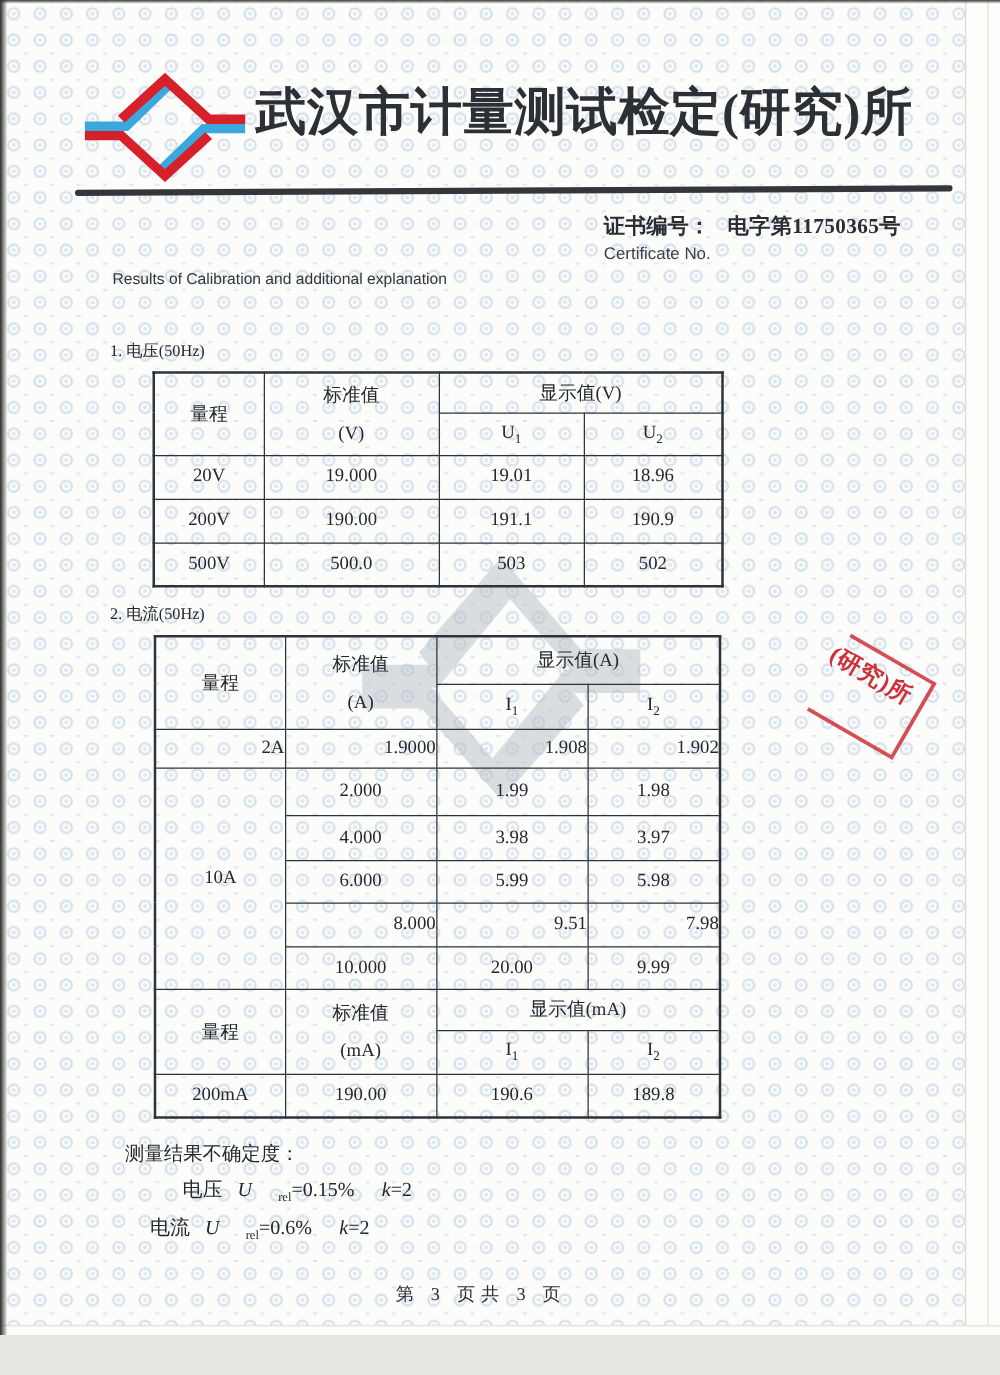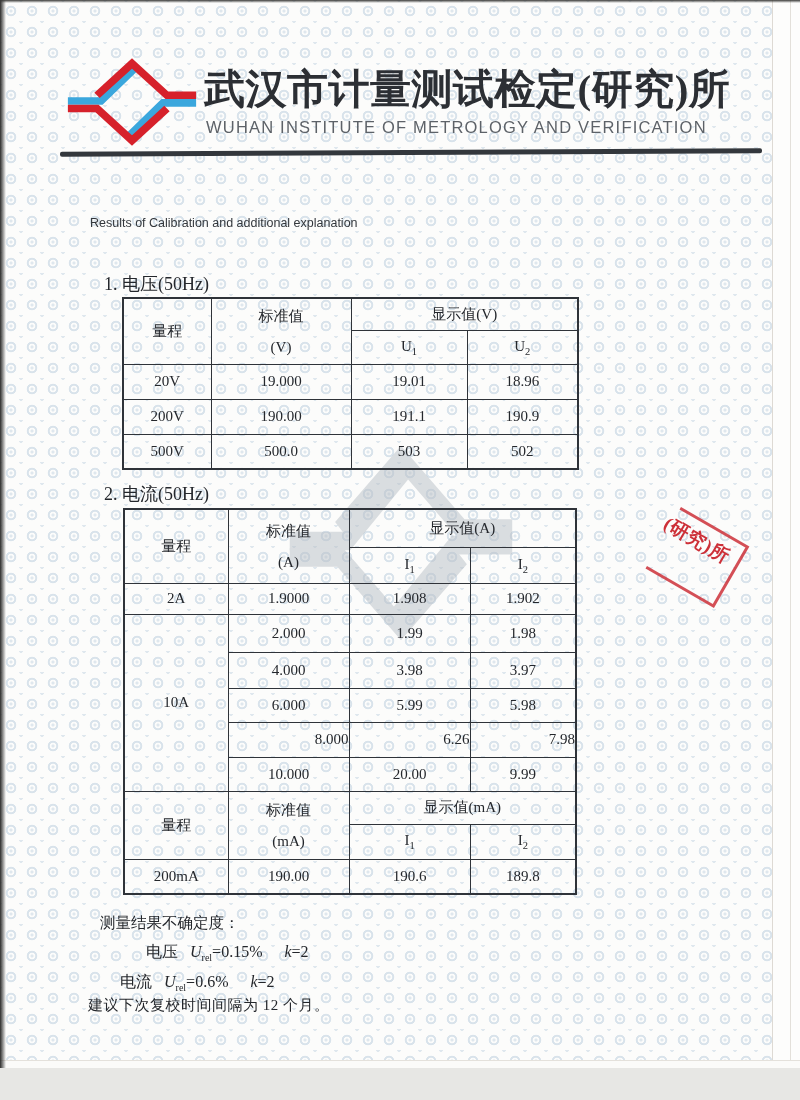--- a/index.html
+++ b/index.html
@@ -52,53 +52,53 @@
   .cert-line  { font-size:17px; font-weight:600; color:#2a2d32; white-space:nowrap; }
   .cert-line .num { margin-left:14px; font-weight:600; letter-spacing:.3px; }
   .cert-en    { margin-top:3px; font-family:"Liberation Sans","DejaVu Sans",sans-serif;
                 font-size:13.5px; color:#3c4045; }
 
   .section-block { position:absolute; left:90px; top:211px; }
   .section-cn { font-size:16.5px; font-weight:700; color:#25282d; }
   .section-en { margin-top:5px; font-family:Liberation Sans, sans-serif;
                 font-size:12.5px; color:#33373c; }
 
-  .caption { position:absolute; font-size:18px; color:#24272c; white-space:nowrap;margin-left:16px; }
+  .caption { position:absolute; font-size:13px; color:#24272c; white-space:nowrap; }
   .cap-voltage { left:88px; top:272px; }
   .cap-current { left:88px; top:482px;text-align:center; }
 
   
   .watermark { position:absolute; left:283px; top:438px; width:236px; height:206px;
                opacity:.5; z-index:0; }
 
   
   table { border-collapse:collapse; table-layout:fixed; position:absolute; z-index:1;
           background:transparent; }
   td { border:1.5px solid #2f3339; text-align:center; vertical-align:middle;
        font-size:15px; color:#24272c; padding:0; }
   table { border:2.5px solid #2f3339; }
   .t-voltage { left:122px; top:297px; width:455px; }
   .t-current { left:123px; top:508px; width:452px; }
   tr.vh1 td { height:32px; } tr.vh2 td { height:34px; } tr.vd td { height:35px;margin-left:28px; }
   tr.ch1 td { height:38px; } tr.ch2 td { height:36px; }
-  tr.c2a td { height:31px; }
+  tr.c2a td { height:31px;text-align:right; }
   tr.cg1 td { height:38px; } tr.cg2 td { height:36px; } tr.cg3 td { height:34px; }
   tr.cg4 td { height:35px;text-align:right; } tr.cg5 td { height:34px; }
   tr.ch3 td { height:33px; } tr.ch4 td { height:35px; } tr.cmb td { height:35px; }
   .stack div:first-child { margin-bottom:13px; }
   sub { font-size:10.5px; }
 
   
   .unc-title { position:absolute; left:100px; top:913px; font-size:15.5px; }
   .unc-line  { position:absolute; font-size:16px; white-space:nowrap; }
   .unc-v { left:146px; top:942px; }
   .unc-c { left:120px; top:972px; }
   .unc-line i { font-family:"Liberation Serif","DejaVu Serif",serif; }
   .unc-line .kgrp { margin-left:18px; }
-  .unc-line sub { font-size:10px; }
+  .unc-line sub { font-size:10px;margin-left:21px; }
   .recommend { position:absolute; left:88px; top:996px; font-size:15px; letter-spacing:.5px; }
   .footer { position:absolute; left:0; right:30px; top:1026px; text-align:center;
             font-size:14.5px; letter-spacing:5px; color:#2a2d32; }
 
   
   .stamp {
     position:absolute; left:681px; top:507px; width:79px; height:71px;
     border:3px solid rgba(205,48,56,.85); border-left:none;
     transform:rotate(30deg); transform-origin:0 0; z-index:2;
   }
@@ -113,23 +113,28 @@
 <div class="scan">
   <div class="paper"></div>
 
   <svg class="logo" viewBox="0 0 140 100" preserveAspectRatio="none" aria-hidden="true">
     <path d="M4,50 H38 L72,16" fill="none" stroke="#3ba7dd" stroke-width="8"></path>
     <path d="M34,44 L70,10 L106,44 H136" fill="none" stroke="#d6212b" stroke-width="8"></path>
     <path d="M136,52 H102 L68,86" fill="none" stroke="#3ba7dd" stroke-width="8"></path>
     <path d="M106,58 L70,92 L34,58 H4" fill="none" stroke="#d6212b" stroke-width="8"></path>
   </svg>
   <div class="title-cn">武汉市计量测试检定(研究)所</div>
-  <div class="title-en">WUHAN INSTITUTE OF METROLOGY AND VERIFICATION</div>
   <div class="divider"></div>
 
+  <div class="cert-block">
+    <div class="cert-line">
+      <span>证书编号：</span><span class="num">电字第11750365号</span>
+    </div>
+    <div class="cert-en">Certificate No.</div>
+  </div>
 
   <div class="section-block">
     <div class="section-en">Results of Calibration and additional explanation</div>
   </div>
 
   <svg class="watermark" viewBox="0 0 140 100" preserveAspectRatio="none" aria-hidden="true">
     <path d="M4,50 H38 L72,16" fill="none" stroke="#b8bfc6" stroke-width="9"></path>
     <path d="M34,44 L70,10 L106,44 H136" fill="none" stroke="#b8bfc6" stroke-width="9"></path>
     <path d="M136,52 H102 L68,86" fill="none" stroke="#b8bfc6" stroke-width="9"></path>
     <path d="M106,58 L70,92 L34,58 H4" fill="none" stroke="#b8bfc6" stroke-width="9"></path>
@@ -215,21 +220,21 @@
       <td>3.98</td>
       <td>3.97</td>
     </tr>
     <tr class="cg3">
       <td>6.000</td>
       <td>5.99</td>
       <td>5.98</td>
     </tr>
     <tr class="cg4">
       <td>8.000</td>
-      <td>6.26</td>
+      <td>9.51</td>
       <td>7.98</td>
     </tr>
     <tr class="cg5">
       <td>10.000</td>
       <td>20.00</td>
       <td>9.99</td>
     </tr>
     <tr class="ch3">
       <td rowspan="2">量程</td>
       <td rowspan="2" class="stack">
@@ -255,22 +260,22 @@
   <div class="unc-line unc-v">
     <span>电压</span>&nbsp;&nbsp;
     <i>U</i><sub>rel</sub><span>=0.15%</span>
     <span class="kgrp"><i>k</i><span>=2</span></span>
   </div>
   <div class="unc-line unc-c">
     <span>电流</span>&nbsp;&nbsp;
     <i>U</i><sub>rel</sub><span>=0.6%</span>
     <span class="kgrp"><i>k</i><span>=2</span></span>
   </div>
-  <div class="recommend">建议下次复校时间间隔为 12 个月。</div>
-
+
+  <div class="footer">第 3 页共 3 页</div>
 
   <div class="stamp">
     <div class="stamp-text">(研究)所</div>
   </div>
 
   <div class="edge-right"></div>
   <div class="edge-bottom"></div>
   <div class="edge-left"></div>
   <div class="edge-top"></div>
 </div>

